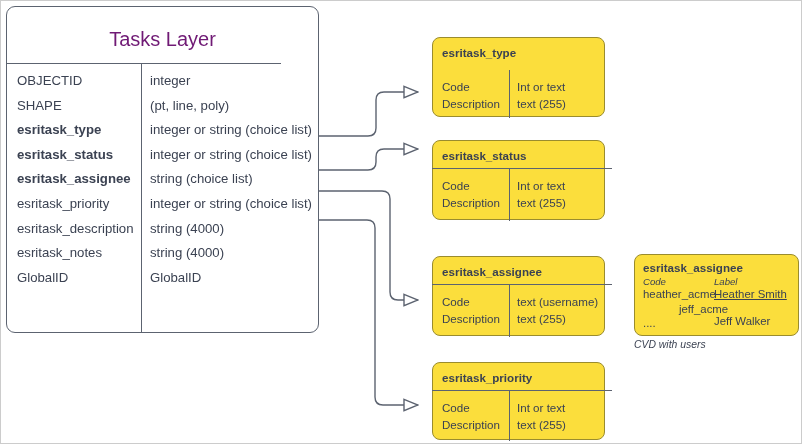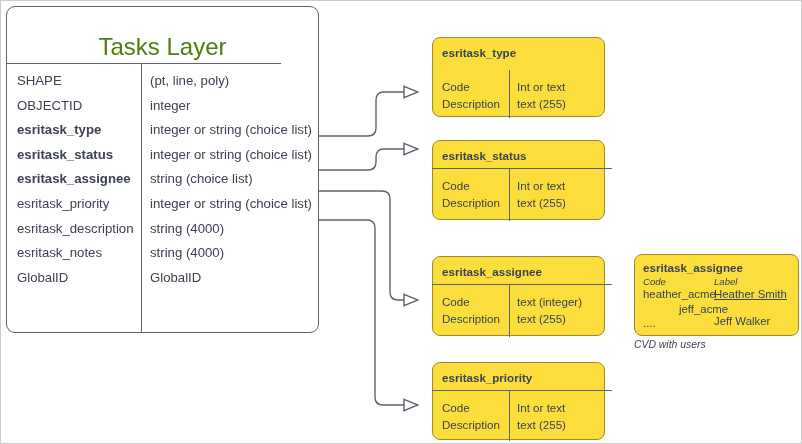--- a/index.html
+++ b/index.html
@@ -36,27 +36,27 @@
     width: 313px;
     height: 327px;
     background: #ffffff;
     border: 1.4px solid #5c6370;
     border-radius: 9px;
     box-sizing: border-box;
   }
   .entity-title {
     position: absolute;
     left: 0;
-    top: 12px;
+    top: 4px;
     width: 100%;
     height: 56px;
     line-height: 56px;
     text-align: center;
-    font-size: 24px;
-    color: #4d7c0f;
+    font-size: 20px;
+    color: #701a75;
   }
   .title-rule {
     position: absolute;
     left: 0px;
     top: 56px;
     width: 274px;
     height: 0;
     border-top: 1.4px solid #5c6370;
   }
   .col-rule {
@@ -194,26 +194,26 @@
     </g>
   </svg>
 
   <div class="entity-main">
     <div class="entity-title">Tasks Layer</div>
     <div class="title-rule"></div>
     <div class="col-rule"></div>
 
     <div class="field-list">
       <div class="field-row">
+        <span class="field-name">OBJECTID</span>
+        <span class="field-type">integer</span>
+      </div>
+      <div class="field-row">
         <span class="field-name">SHAPE</span>
         <span class="field-type">(pt, line, poly)</span>
-      </div>
-      <div class="field-row">
-        <span class="field-name">OBJECTID</span>
-        <span class="field-type">integer</span>
       </div>
       <div class="field-row bold">
         <span class="field-name">esritask_type</span>
         <span class="field-type">integer or string (choice list)</span>
       </div>
       <div class="field-row bold">
         <span class="field-name">esritask_status</span>
         <span class="field-type">integer or string (choice list)</span>
       </div>
       <div class="field-row bold">
@@ -268,21 +268,21 @@
 
   <div class="lookup" style="left:431px; top:255px; width:173px; height:80px;">
     <div class="lookup-title">esritask_assignee</div>
     <div class="lookup-rule" style="top:27px; width:180px;"></div>
     <div class="lookup-vrule" style="left:76px; top:28px; height:52px;"></div>
     <div class="lookup-col" style="left:9px; top:36px;">
       <div>Code</div>
       <div>Description</div>
     </div>
     <div class="lookup-col" style="left:84px; top:36px;">
-      <div>text  (integer)</div>
+      <div>text  (username)</div>
       <div>text (255)</div>
     </div>
   </div>
 
   <div class="lookup" style="left:431px; top:361px; width:173px; height:78px;">
     <div class="lookup-title">esritask_priority</div>
     <div class="lookup-rule" style="top:27px; width:180px;"></div>
     <div class="lookup-vrule" style="left:76px; top:28px; height:50px;"></div>
     <div class="lookup-col" style="left:9px; top:36px;">
       <div>Code</div>

